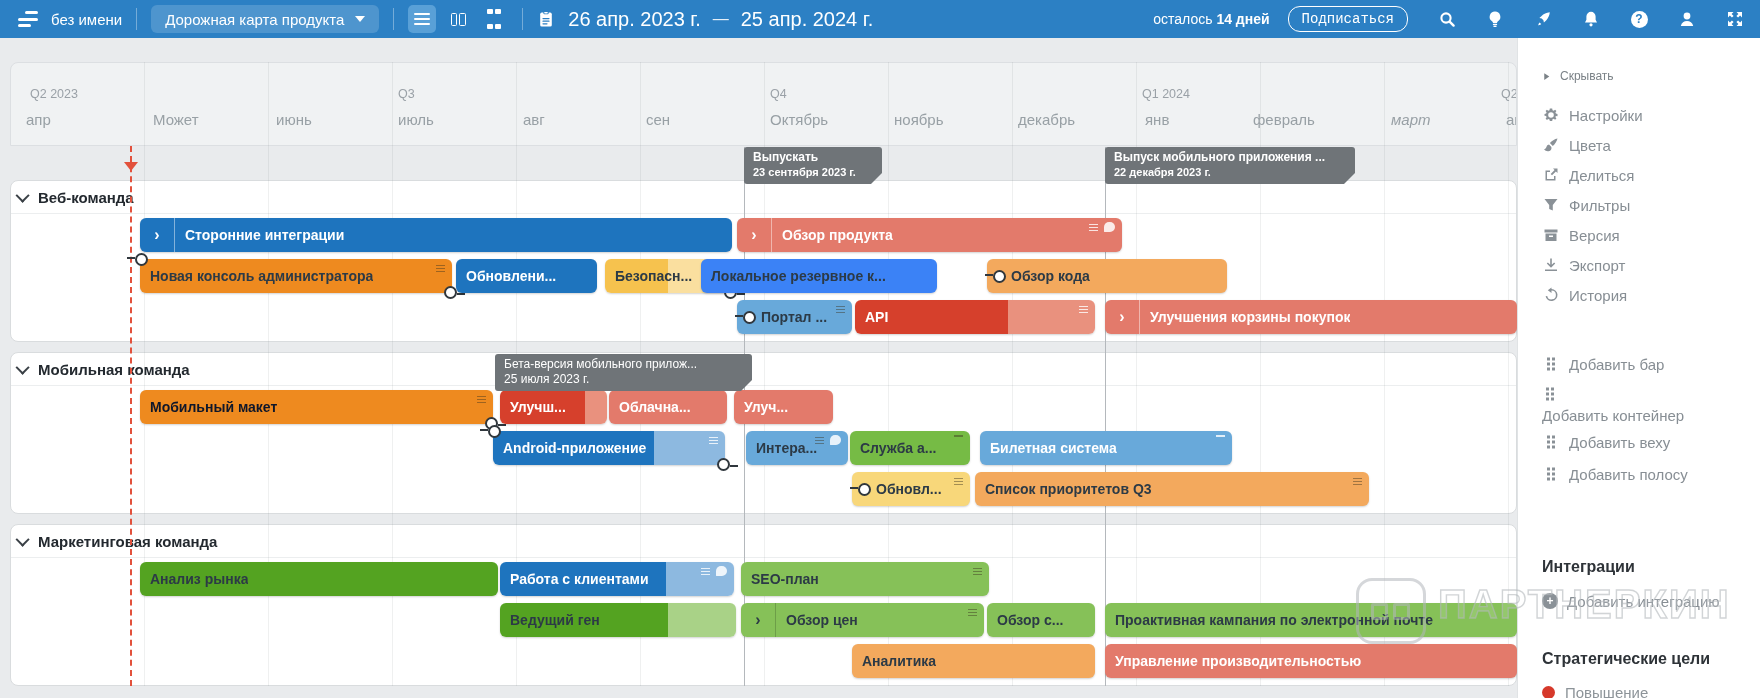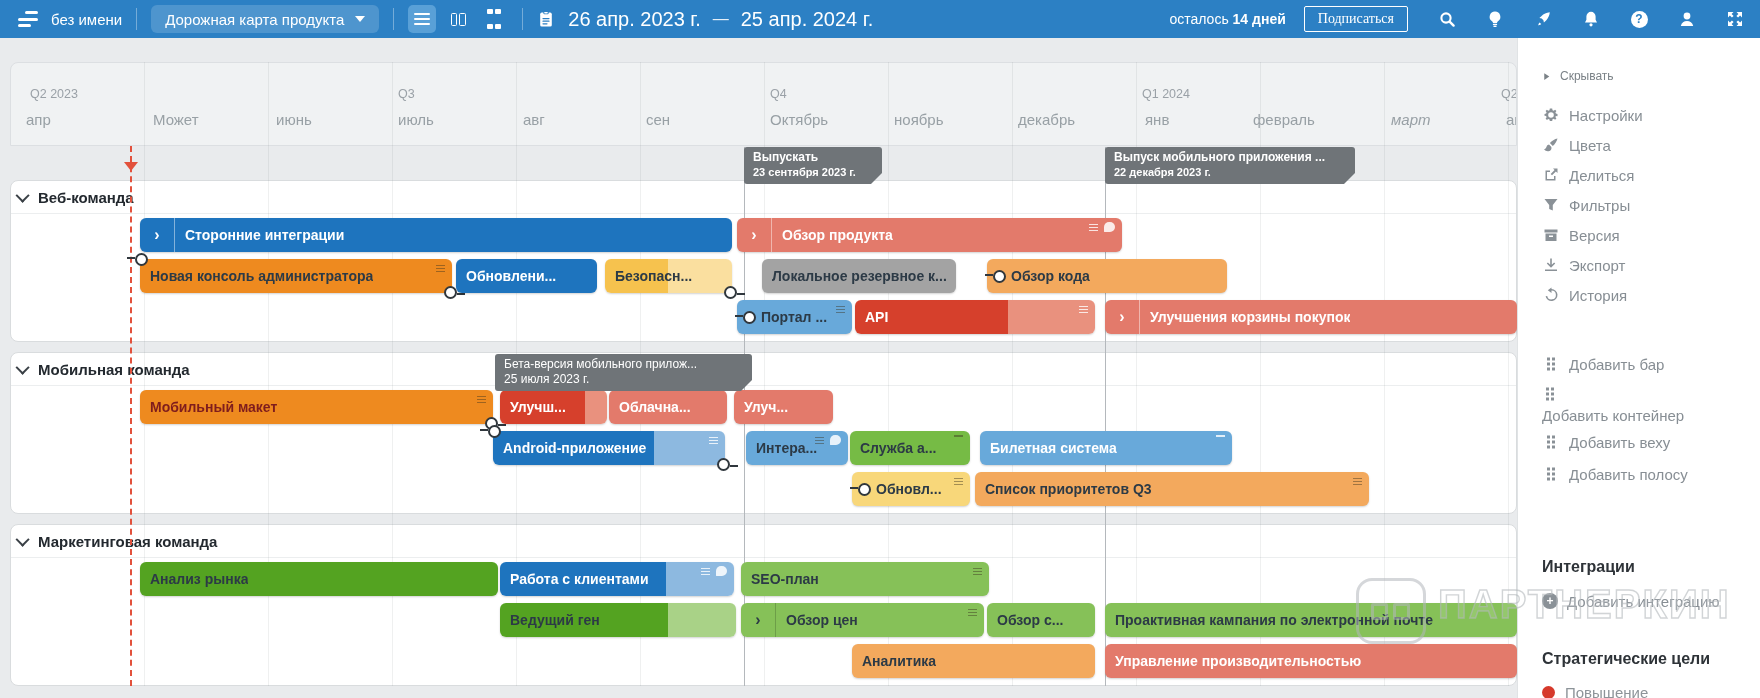--- a/index.html
+++ b/index.html
@@ -28,22 +28,22 @@
   .vi-cols{flex-direction:row !important;}
   .vi-cols i{display:inline-block;width:4.6px;height:11px;border:1.8px solid #fff;border-radius:1.5px;margin:0 1.1px;}
   .vi-grid{display:grid !important;grid-template-columns:6px 6px;gap:2px;}
   .vi-grid i{display:block;width:6px;height:5px;background:#fff;border-radius:1px;}
   .tb-clip{display:flex;margin-right:13px;cursor:pointer;}
   .tb-date{font-size:20px;cursor:pointer;}
   .tb-dash{margin:0 12px;opacity:.9;}
   .tb-spacer{flex:1;}
   .tb-trial{font-size:14px;margin-right:18px;white-space:nowrap;}
   .tb-trial b{font-weight:700;}
-  .tb-subscribe{background:transparent;border:1.5px solid #fff;border-radius:2px;color:#fff;
-    font-size:14px;padding:4px 13px;margin-right:30px;cursor:pointer;font-family:Liberation Serif, serif;}
+  .tb-subscribe{background:transparent;border:1.5px solid #fff;border-radius:12px;color:#fff;
+    font-size:14px;padding:4px 13px;margin-right:30px;cursor:pointer;font-family:Liberation Mono, monospace;}
   .tb-icons{display:flex;gap:30px;align-items:center;margin-right:16px;}
   .tb-icons .tbi{width:18px;height:18px;display:flex;align-items:center;justify-content:center;cursor:pointer;}
   .tbi svg{width:18px;height:18px;fill:#fff;}
   .help-circle{width:17px;height:17px;border-radius:50%;background:#fff;color:#2c80c4;
     font-size:12px;font-weight:700;display:flex;align-items:center;justify-content:center;}
 
   
   .band{position:absolute;left:10px;top:62px;width:1507px;height:84px;background:#f0f2f3;
     border:1px solid #dcdfe2;border-radius:8px 8px 0 0;overflow:hidden;z-index:4;box-sizing:border-box;}
   .q-label{position:absolute;top:24px;font-size:12.5px;color:#9aa1a7;white-space:nowrap;}
@@ -320,21 +320,21 @@
           <span class="lbl">Обновлени...</span>
         </div>
       </div>
       <div class="bar dark-text" style="left: 605px; width: 127px; top: 259px; background: linear-gradient(90deg, rgb(246, 194, 78) 0px, rgb(246, 194, 78) 63px, rgb(250, 223, 159) 63px, rgb(250, 223, 159) 100%); color: rgb(44, 58, 70);">
         <div class="clipwrap">
           <span class="lbl">Безопасн...</span>
         </div>
         <span class="conn c-br"></span>
         <span class="conn-dash c-br-d"></span>
       </div>
-      <div class="bar dark-text" style="left: 762px; width: 194px; top: 259px; background: #a3a3a3; color: rgb(44, 58, 70);">
+      <div class="bar dark-text" style="left: 701px; width: 236px; top: 259px; background: #3b82f6; color: rgb(44, 58, 70);">
         <div class="clipwrap">
           <span class="lbl">Локальное резервное к...</span>
         </div>
       </div>
       <div class="bar dark-text pad-l" style="left: 987px; width: 240px; top: 259px; background: rgb(243, 169, 93); color: rgb(44, 58, 70);">
         <div class="clipwrap">
           <span class="lbl">Обзор кода</span>
         </div>
         <span class="conn c-il"></span>
         <span class="conn-dash c-il-d"></span>
@@ -364,21 +364,21 @@
             <i></i>
           </span>
         </span>
       </div>
       <div class="bar has-chev" style="left: 1105px; width: 412px; top: 300px; background: rgb(227, 122, 107); color: rgb(255, 255, 255);">
         <div class="clipwrap">
           <span class="chev">›</span>
           <span class="lbl">Улучшения корзины покупок</span>
         </div>
       </div>
-      <div class="bar dark-text" style="left: 140px; width: 353px; top: 390px; background: rgb(238, 138, 31); color: #7f1d1d;">
+      <div class="bar dark-text" style="left: 140px; width: 353px; top: 390px; background: rgb(238, 138, 31); color: #0f172a;">
         <div class="clipwrap">
           <span class="lbl">Мобильный макет</span>
         </div>
         <span class="bar-icons">
           <span class="i-menu">
             <i></i>
             <i></i>
             <i></i>
           </span>
         </span>

